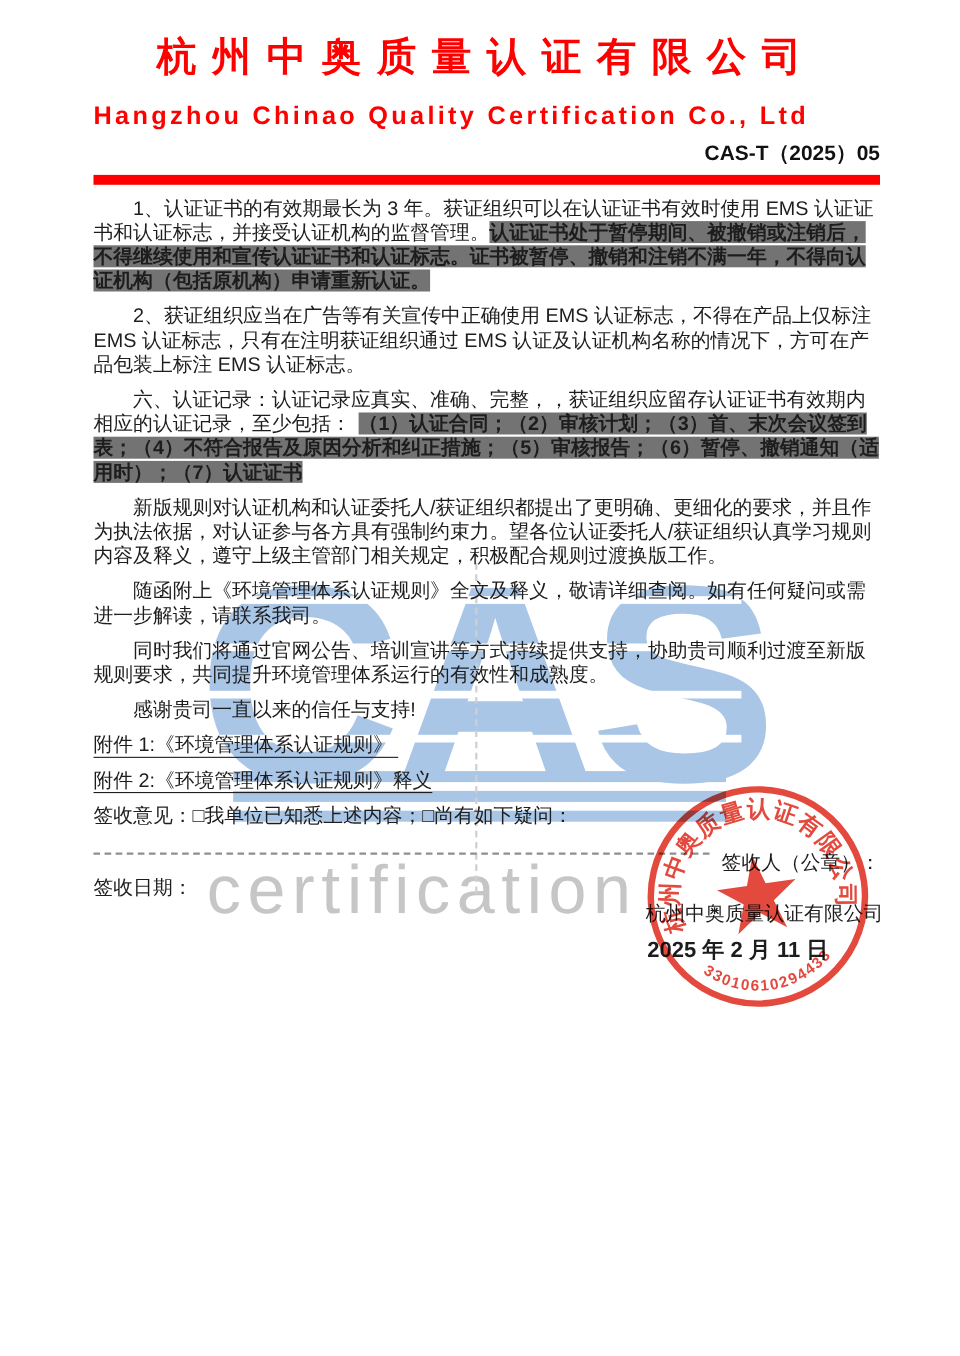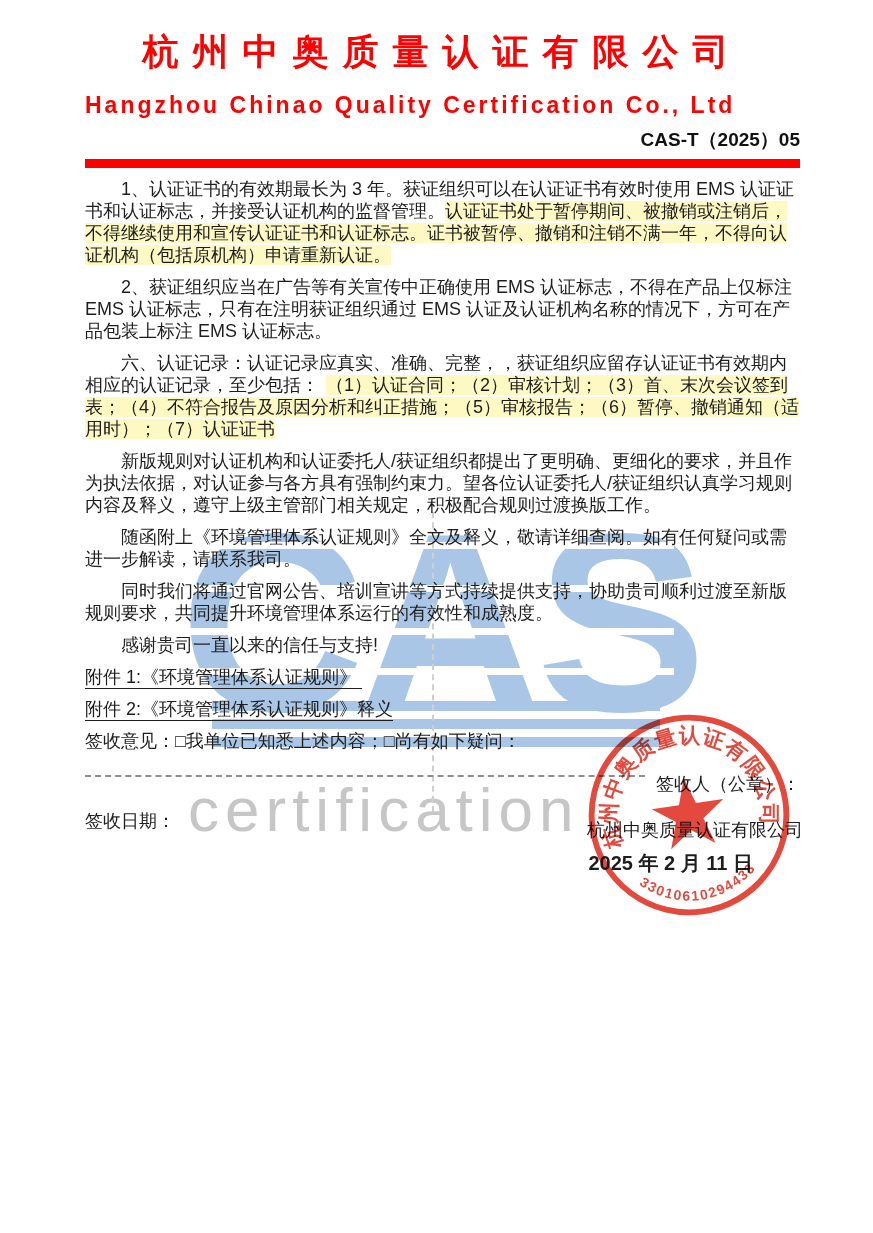--- a/index.html
+++ b/index.html
@@ -43,23 +43,23 @@
   }
   .red-rule{ height:9px; background:#ff0000; margin-top:7px; }
   
   .doc-body{ margin-top:10px; color:#1d1d1d; }
   .para{
     font-size:18px; line-height:22px; margin-top:10px;
     white-space:pre-wrap; word-break:break-all;
   }
   .para.indent{ text-indent:36px; }
   .para.underline{ text-decoration:underline; text-underline-offset:5px; }
-  .hl{ background:#fef9c3; }
+  .hl{ background:#737373;font-weight:bold; }
   [data-pname="sign-signer"]{ margin-top:21px;text-align:right; }
-  [data-pname="sign-date"]{ margin-top:15px; }
+  [data-pname="sign-date"]{ margin-top:1px; }
   [data-pname="para-records"] .hl{ margin-left:2px; }
   
   .footer-company{
     position:absolute; z-index:2; top:818px; right:70px;
     font-size:18px; color:#1d1d1d; white-space:nowrap;
   }
   .footer-date{
     position:absolute; z-index:2; top:850px; right:120px;
     font-size:20px; color:#1d1d1d; white-space:nowrap;font-weight:bold;
   }

